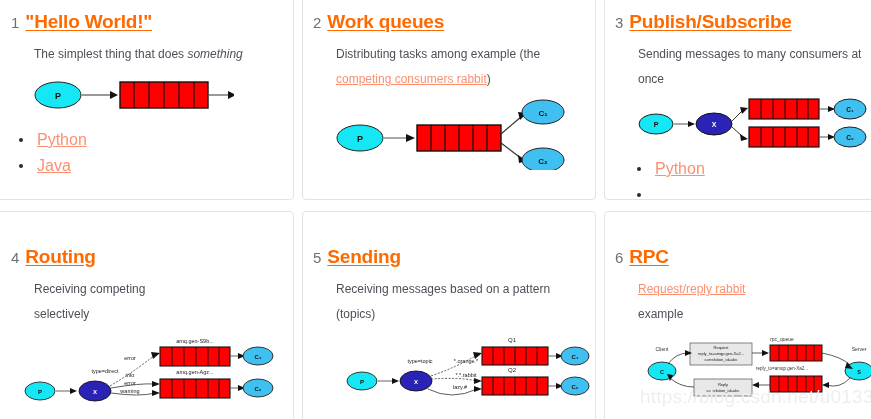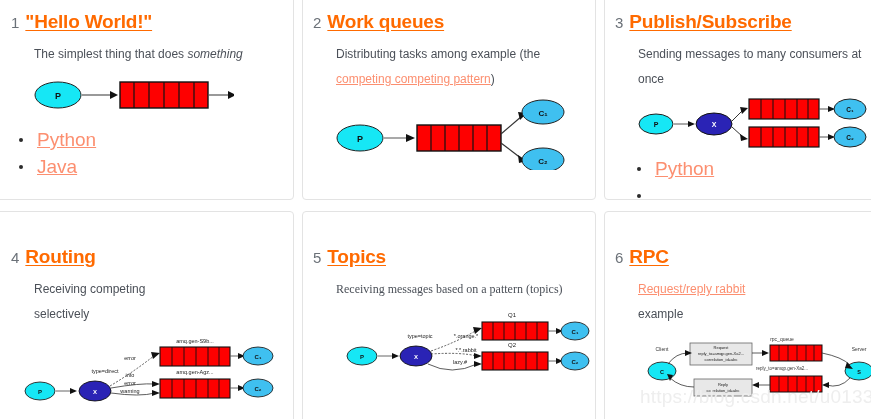--- a/index.html
+++ b/index.html
@@ -81,21 +81,21 @@
   .para .em { font-style: italic; }
   .ilink {
     color: #fc8f70;
     text-decoration: underline;
     cursor: pointer;
   }
   .blink {
     color: #fc8f70;
     text-decoration: underline;
     cursor: pointer;
-    font-size: 19px;
+    font-size: 16px;
   }
   ul.bullets {
     list-style: none;
     margin: 6px 0 0 0;
     padding: 0;
   }
   ul.bullets li {
     position: relative;
     padding-left: 22px;
     line-height: 26px;
@@ -166,21 +166,21 @@
   </div>
 
   <div class="card c2">
     <div class="card-inner">
       <div class="heading">
         <span class="h-num">2</span>
         <a class="h-link">Work queues</a>
       </div>
       <div class="body-block">
         <div class="para">
-          <span>Distributing tasks among example (the </span><a class="ilink">competing competing pattern</a><span>)</span>
+          <span>Distributing tasks among example (the </span><a class="ilink">competing consumers rabbit</a><span>)</span>
         </div>
         <div class="diagram">
           <svg width="230" height="72" viewBox="0 0 230 72">
             <ellipse cx="24" cy="40" rx="23" ry="13" fill="#16e7f5" stroke="#222" stroke-width="1"></ellipse>
             <text x="24" y="44" font-family="Liberation Sans, sans-serif" font-size="9" font-weight="bold" text-anchor="middle" fill="#111">P</text>
             <line x1="48" y1="40" x2="72" y2="40" stroke="#555" stroke-width="1.2"></line>
             <polygon points="70,36 79,40 70,44" fill="#111"></polygon>
             <g>
               <rect x="81" y="27" width="84" height="26" fill="#fe0000" stroke="#111" stroke-width="1.4"></rect>
               <line x1="95" y1="27" x2="95" y2="53" stroke="#111" stroke-width="1.2"></line>
@@ -313,24 +313,24 @@
           </svg>
         </div>
       </div>
     </div>
   </div>
 
   <div class="card c5">
     <div class="card-inner">
       <div class="heading" style="margin-top:24px;">
         <span class="h-num">5</span>
-        <a class="h-link">Topics</a>
-      </div>
-      <div class="body-block">
-        <div class="para" style="max-width:240px;font-family:Liberation Serif, serif;">Receiving messages based on a pattern (topics)</div>
+        <a class="h-link">Sending</a>
+      </div>
+      <div class="body-block">
+        <div class="para" style="max-width:240px;">Receiving messages based on a pattern (topics)</div>
         <div class="diagram" style="margin-top:2px; margin-left:6px;">
           <svg width="248" height="76" viewBox="0 0 248 76">
             <text x="170" y="13" font-family="Liberation Sans, sans-serif" font-size="6" text-anchor="middle" fill="#222">Q1</text>
             <text x="170" y="43" font-family="Liberation Sans, sans-serif" font-size="6" text-anchor="middle" fill="#222">Q2</text>
             <text x="78" y="34" font-family="Liberation Sans, sans-serif" font-size="5.5" text-anchor="middle" fill="#222">type=topic</text>
             <text x="124" y="34" font-family="Liberation Sans, sans-serif" font-size="5.5" text-anchor="middle" fill="#222">*.orange.*</text>
             <text x="124" y="48" font-family="Liberation Sans, sans-serif" font-size="5.5" text-anchor="middle" fill="#222">*.*.rabbit</text>
             <text x="118" y="60" font-family="Liberation Sans, sans-serif" font-size="5.5" text-anchor="middle" fill="#222">lazy.#</text>
             <ellipse cx="20" cy="52" rx="15" ry="9" fill="#16e7f5" stroke="#222" stroke-width="0.9"></ellipse>
             <text x="20" y="55" font-family="Liberation Sans, sans-serif" font-size="6" font-weight="bold" text-anchor="middle" fill="#111">P</text>

